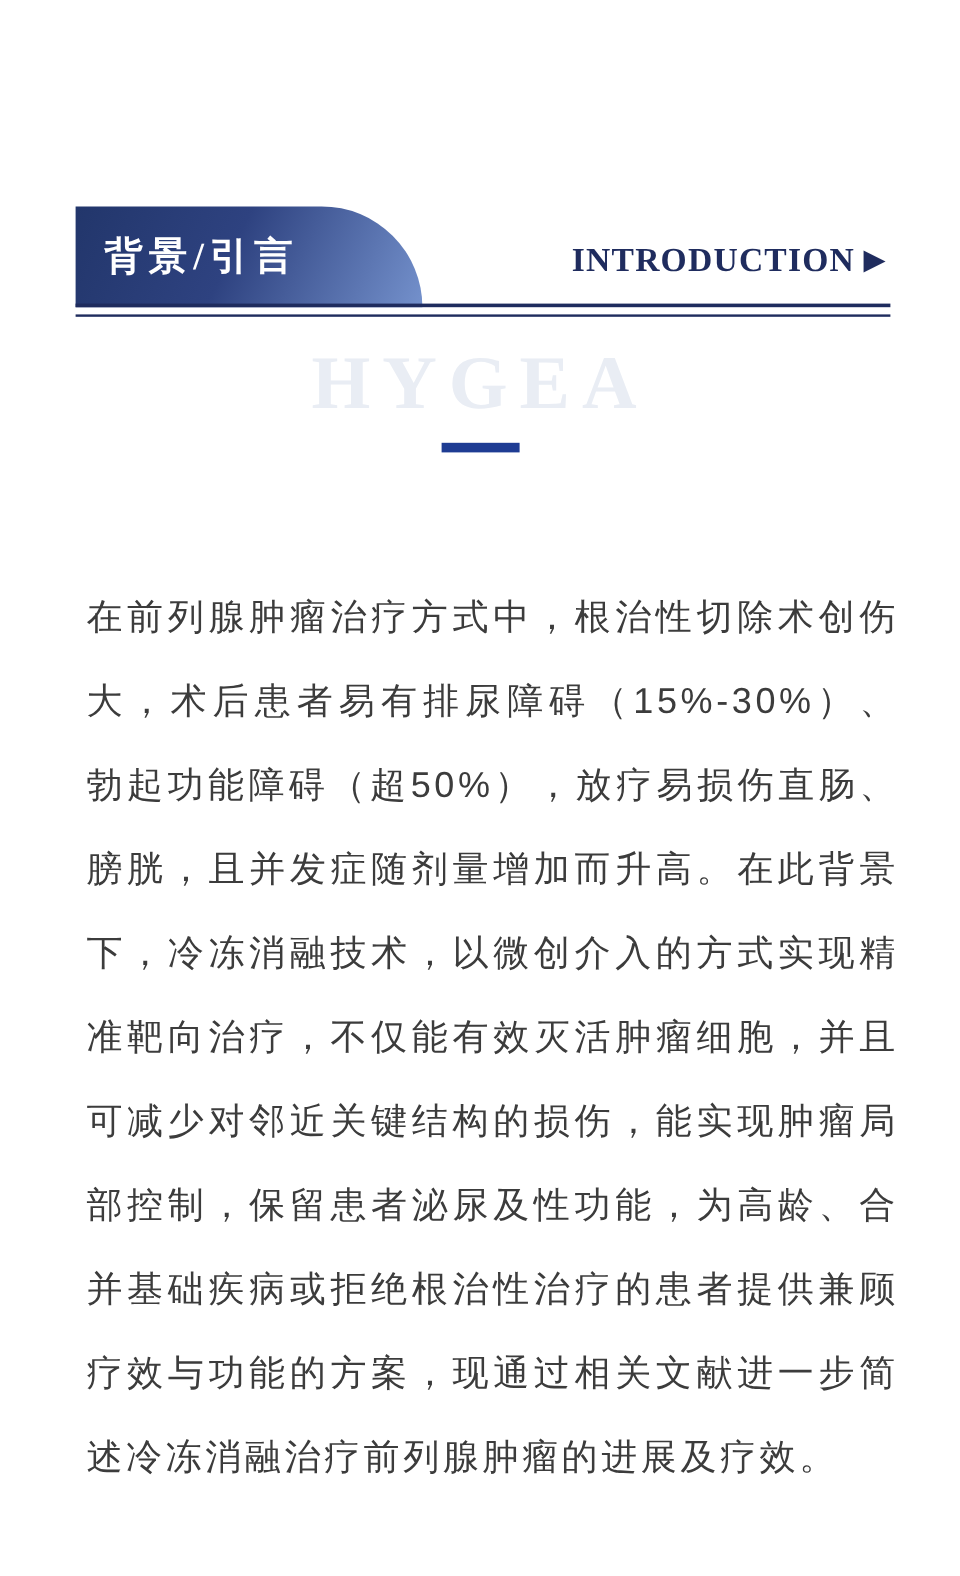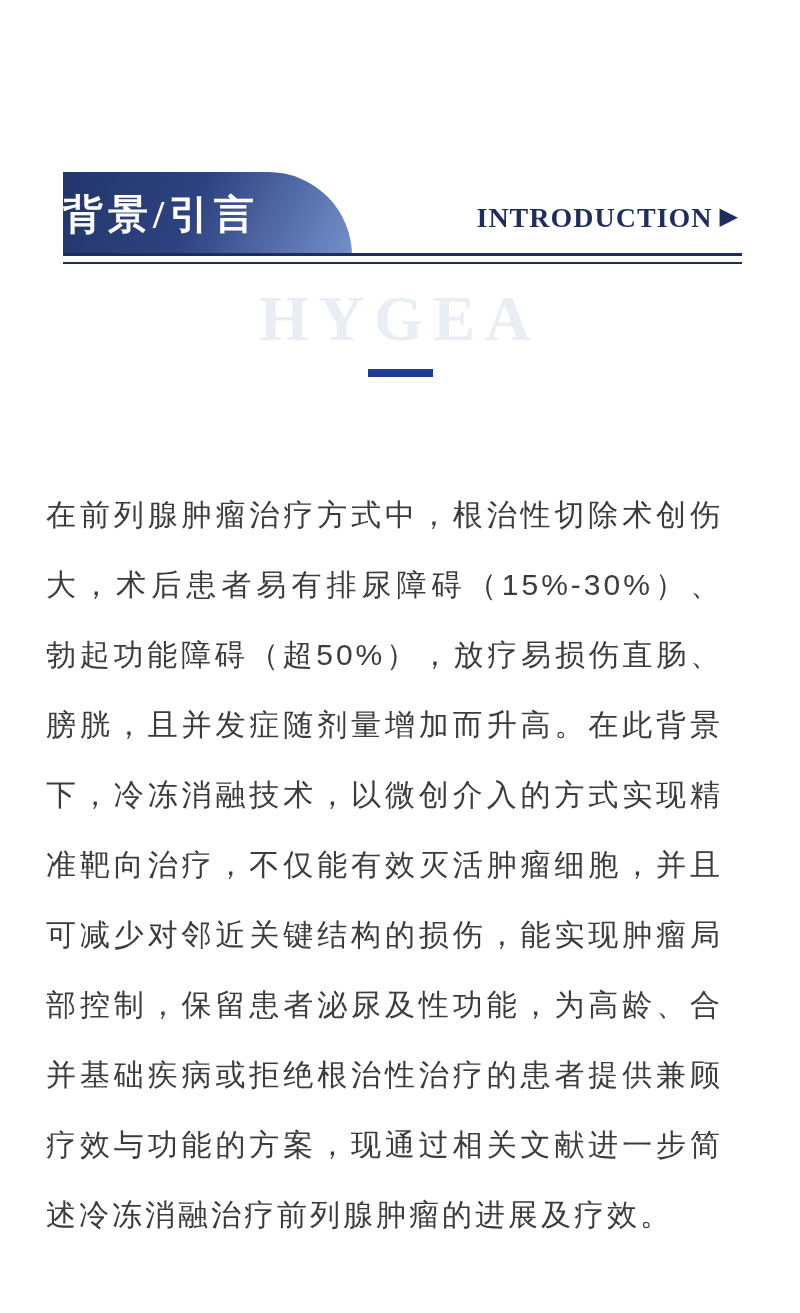--- a/index.html
+++ b/index.html
@@ -24,23 +24,24 @@
     width: 289px;
     height: 84px;
     background: linear-gradient(115deg, #22366B 0%, #2E4280 45%, #7491CC 100%);
     border-radius: 0 84px 0 0;
     display: flex;
     align-items: center;
   }
   .badge-text {
     color: #ffffff;
     font-family: "Liberation Serif", "DejaVu Serif", serif;
-    font-size: 40px;
+    font-size: 32px;
     font-weight: 700;
     letter-spacing: 5px;
+    padding-left: 24px;
     white-space: nowrap;
   }
 
   
   .intro {
     position: absolute;
     top: 202px;
     right: 62px;
     color: #1F2C5E;
     font-family: "Liberation Serif", "DejaVu Serif", serif;
@@ -88,21 +89,21 @@
     left: 368px;
     top: 369px;
     width: 65px;
     height: 8px;
     background: #1E3C93;
   }
 
   
   .body-text {
     position: absolute;
-    left: 46px;
+    left: 72px;
     top: 480px;
     width: 677px;
     margin: 0;
     color: #3C3C3C;
     font-family: "Liberation Sans", "DejaVu Sans", sans-serif;
     font-size: 30px;
     font-weight: 400;
     line-height: 70px;
     letter-spacing: 3px;
     text-align: justify;

